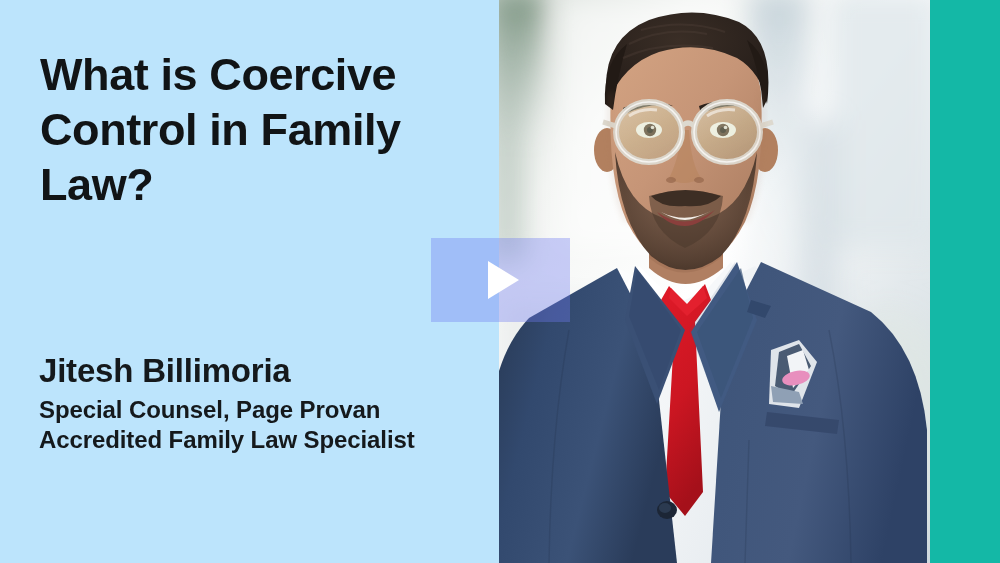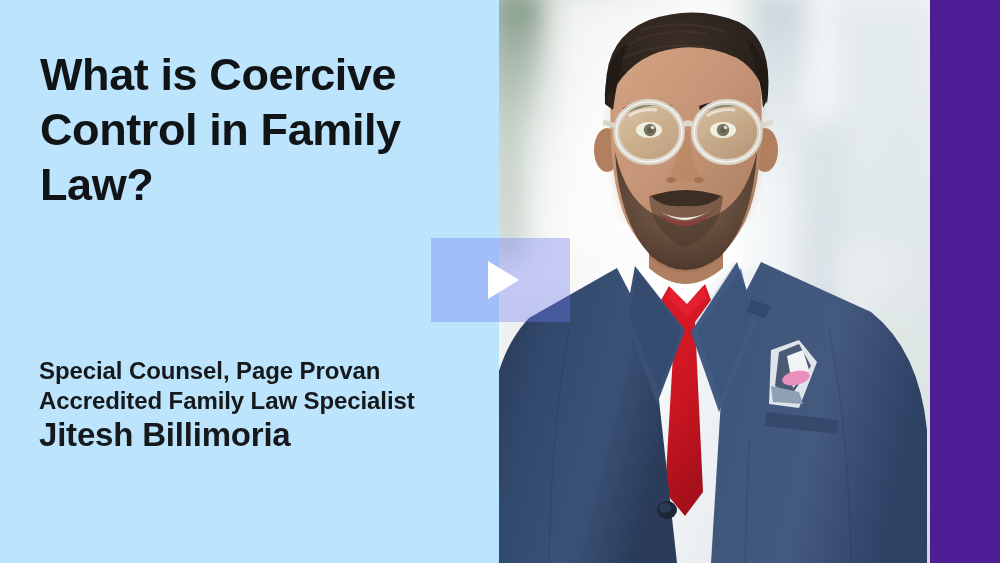--- a/index.html
+++ b/index.html
@@ -9,21 +9,21 @@
   }
   body {
     font-family: "Liberation Sans", sans-serif;
   }
 
   #video-card {
     position: relative;
     width: 1000px;
     height: 563px;
     overflow: hidden;
-    background: #4c1d95;
+    background: #14b8a6;
   }
 
   
   #left-panel {
     position: absolute;
     left: 0;
     top: 0;
     width: 499px;
     height: 563px;
     background: #bce4fc;
@@ -118,23 +118,23 @@
 
   <div id="left-panel">
 
     <div id="title-block">
       <h1 id="video-title">What is Coercive
 Control in Family
 Law?</h1>
     </div>
 
     <div id="speaker-block">
+      <div id="speaker-name">Jitesh Billimoria</div>
       <div id="speaker-role">Special Counsel, Page Provan
 Accredited Family Law Specialist</div>
-      <div id="speaker-name">Jitesh Billimoria</div>
     </div>
 
   </div>
 
   <div id="photo-panel">
     <svg id="portrait-photo" viewBox="0 0 431 563" preserveAspectRatio="xMidYMid slice">
       <defs>
         <linearGradient id="bgWash" x1="0" y1="0" x2="1" y2="1">
           <stop offset="0%" stop-color="#d7ded8"></stop>
           <stop offset="22%" stop-color="#f3f5f3"></stop>

